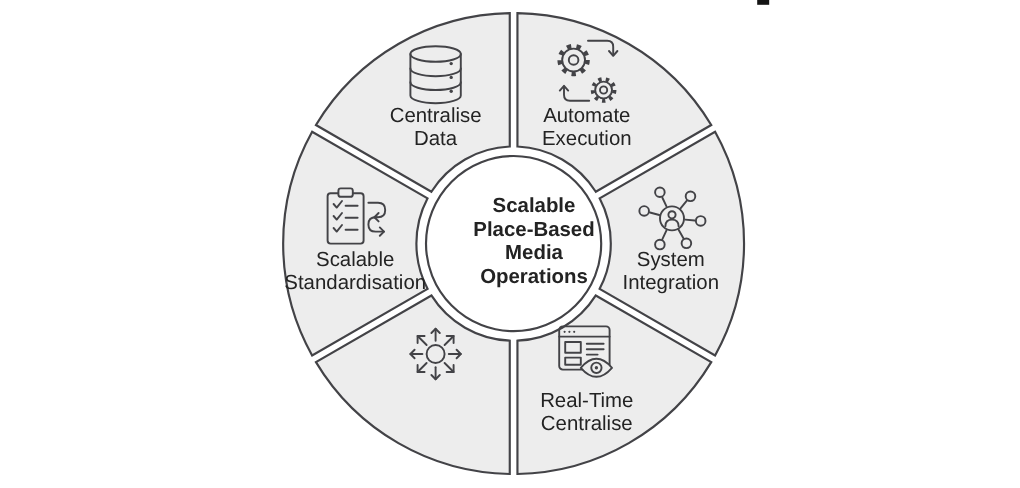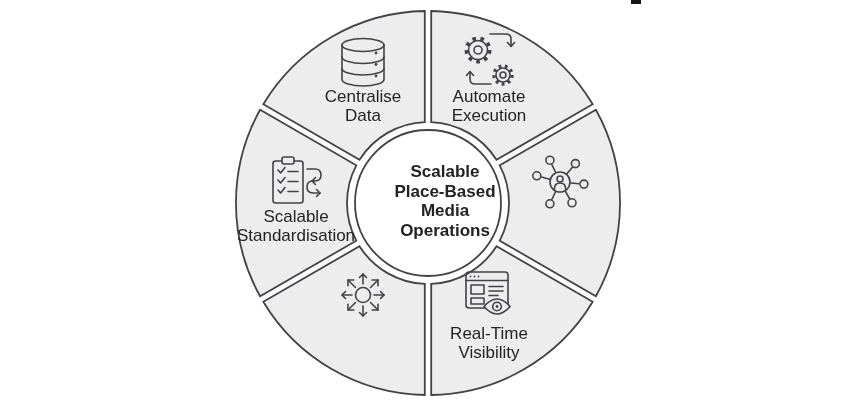--- a/index.html
+++ b/index.html
@@ -150,22 +150,24 @@
         <path d="M34,10 h8 q6,0 6,6 t-6,6 h-3"></path>
         <path d="M42.5,18.5 L39,22 L42.5,25.5"></path>
         <path d="M41,22 h-1 q-6,0 -6,6 t6,6 h7"></path>
         <path d="M43.5,30.5 L47,34 L43.5,37.5"></path>
       </g>
     </g>
   </svg>
 
   <div class="label lbl-automate">Automate
 Execution</div>
+  <div class="label lbl-system">System
+Integration</div>
   <div class="label lbl-realtime">Real-Time
-Visibility</div>
+Centralise</div>
   <div class="label lbl-workflow">Scalable
 Standardisation</div>
   <div class="label lbl-centralise">Centralise
 Data</div>
 
   <div class="label center-label">Scalable
 Place-Based
 Media
 Operations</div>
 </div>

